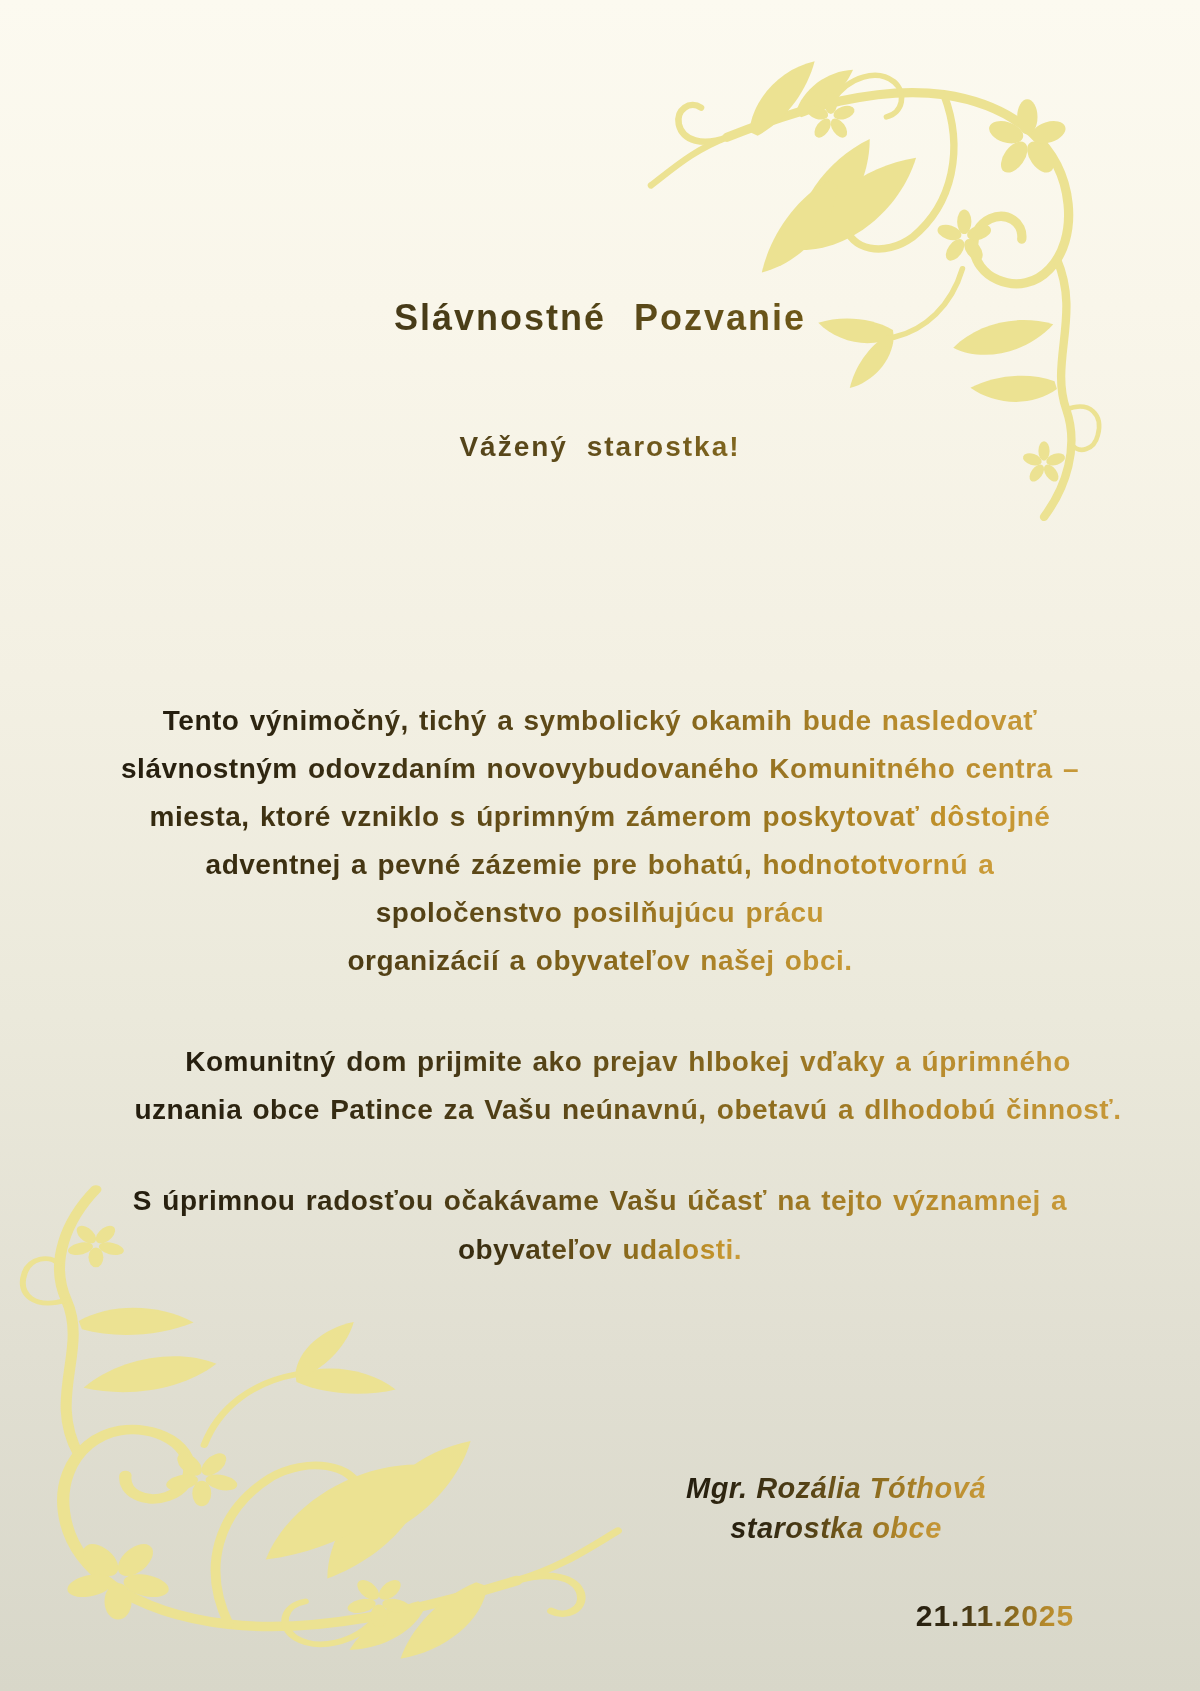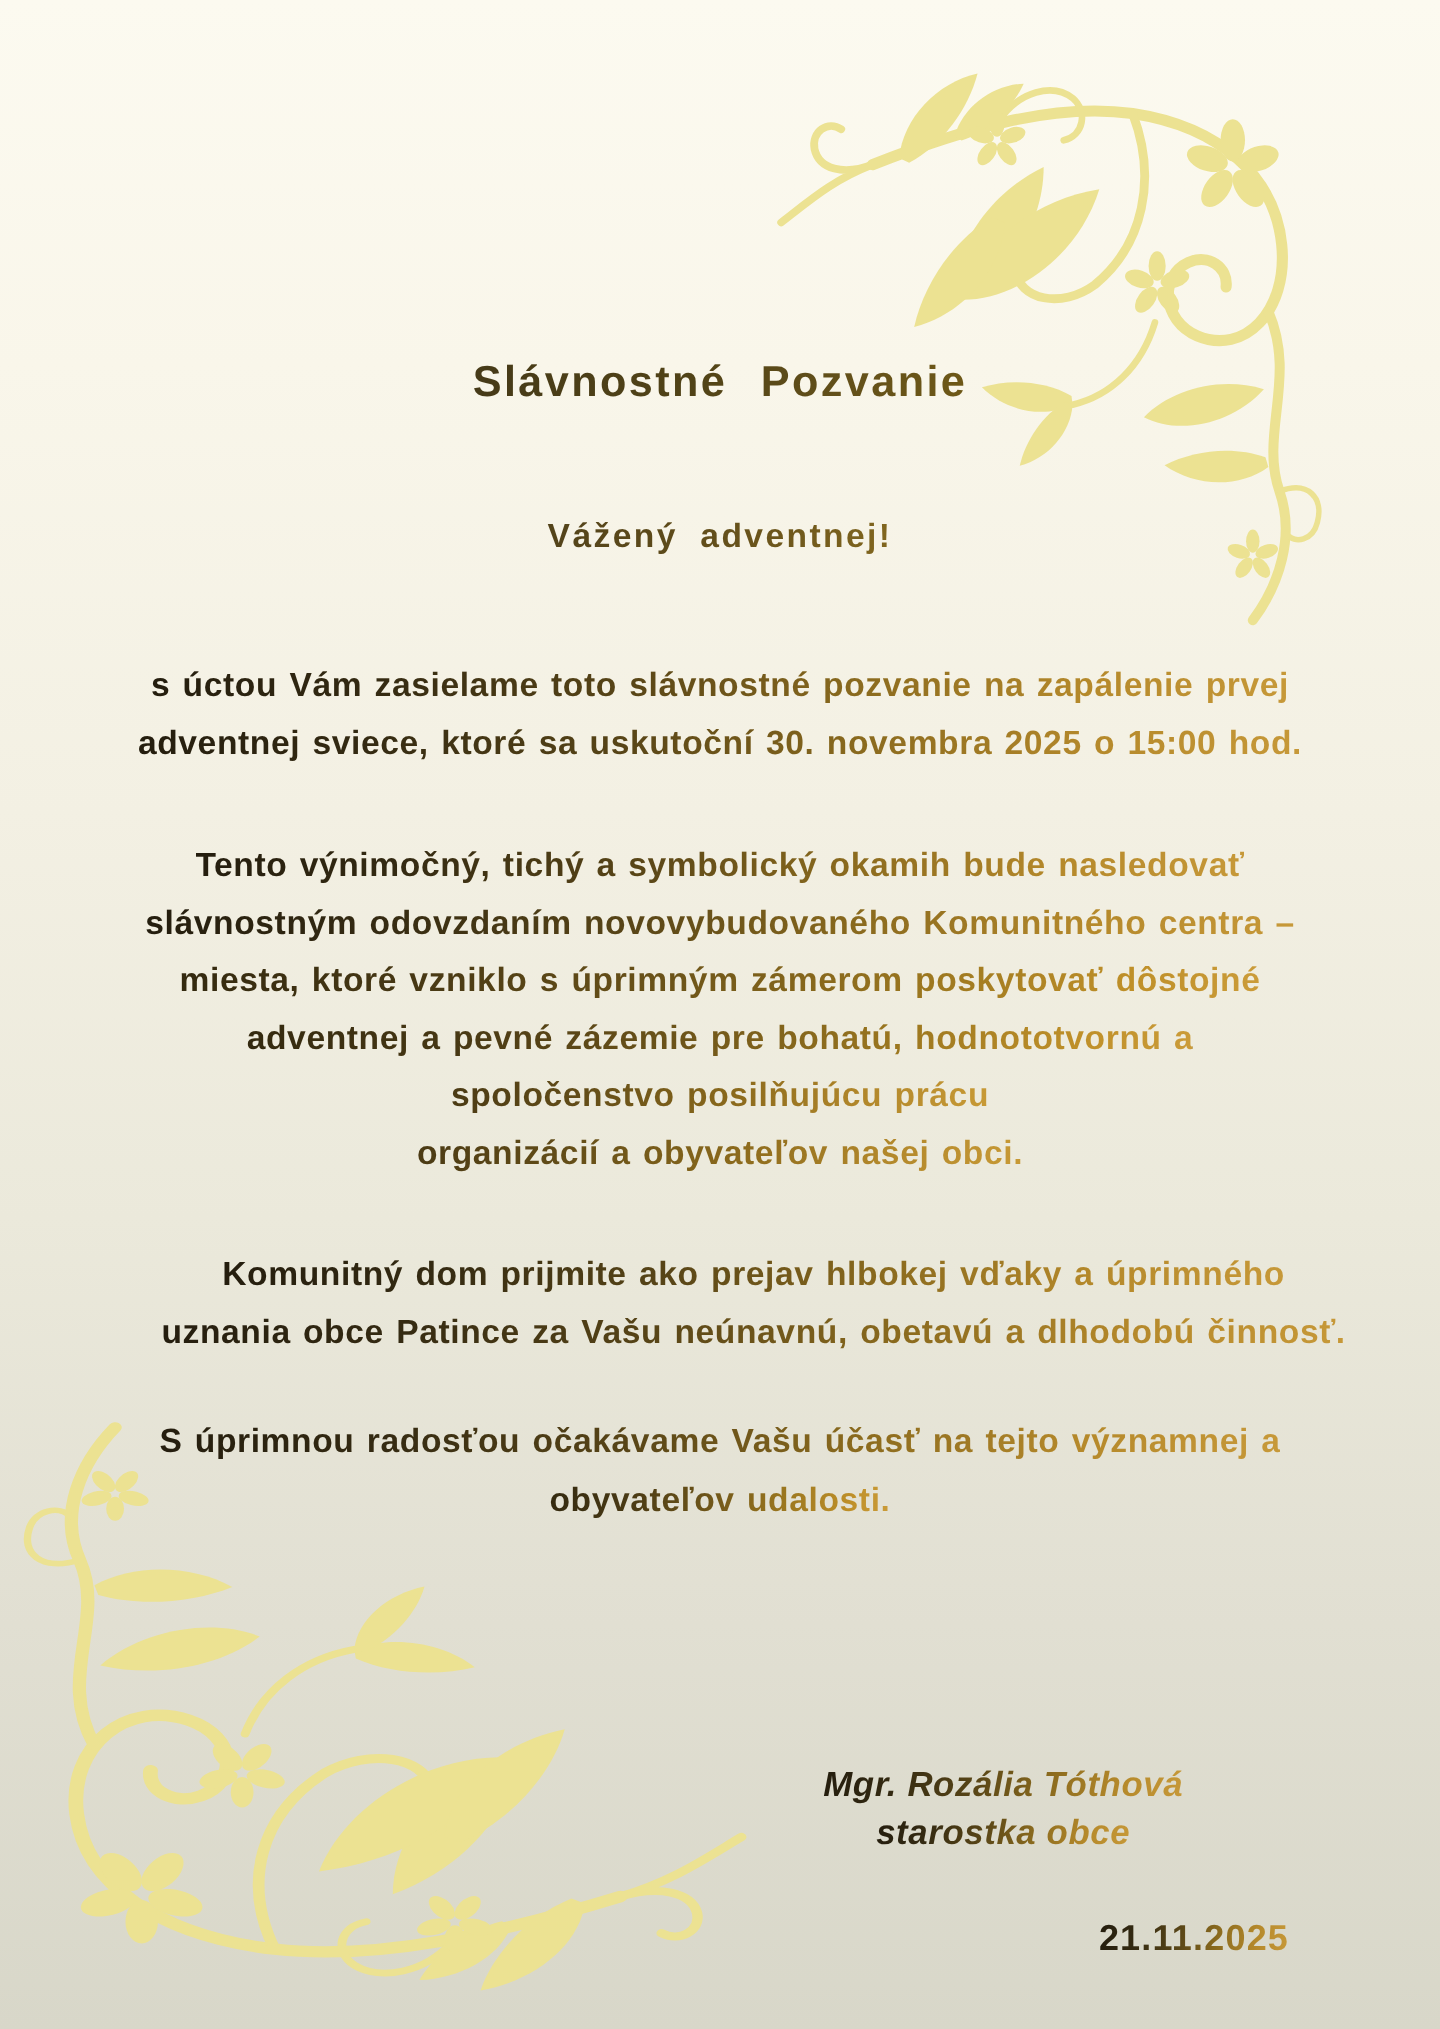--- a/index.html
+++ b/index.html
@@ -98,27 +98,23 @@
     <use href="#ornament"></use>
   </svg>
 
   <div class="text-layer">
 
     <div class="block title">
       <span class="g g-title">Slávnostné Pozvanie</span>
     </div>
 
     <div class="block greeting">
-      <span class="g g-greet">Vážený adventnej!</span>
+      <span class="g g-greet">Vážený starostka!</span>
     </div>
 
-    <div class="block para p1">
-      <div class="ln"><span class="g g0">s úctou Vám zasielame toto slávnostné pozvanie na zapálenie prvej</span></div>
-      <div class="ln"><span class="g g0">adventnej sviece, ktoré sa uskutoční 30. novembra 2025 o 15:00 hod.</span></div>
-    </div>
 
     <div class="block para p2">
       <div class="ln"><span class="g g0">Tento výnimočný, tichý a symbolický okamih bude nasledovať</span></div>
       <div class="ln"><span class="g g0">slávnostným odovzdaním novovybudovaného Komunitného centra –</span></div>
       <div class="ln"><span class="g g1">miesta, ktoré vzniklo s úprimným zámerom poskytovať dôstojné</span></div>
       <div class="ln"><span class="g g1">adventnej a pevné zázemie pre bohatú, hodnototvornú a</span></div>
       <div class="ln"><span class="g g2">spoločenstvo posilňujúcu prácu</span></div>
       <div class="ln"><span class="g g2">organizácií a obyvateľov našej obci.</span></div>
     </div>
 

